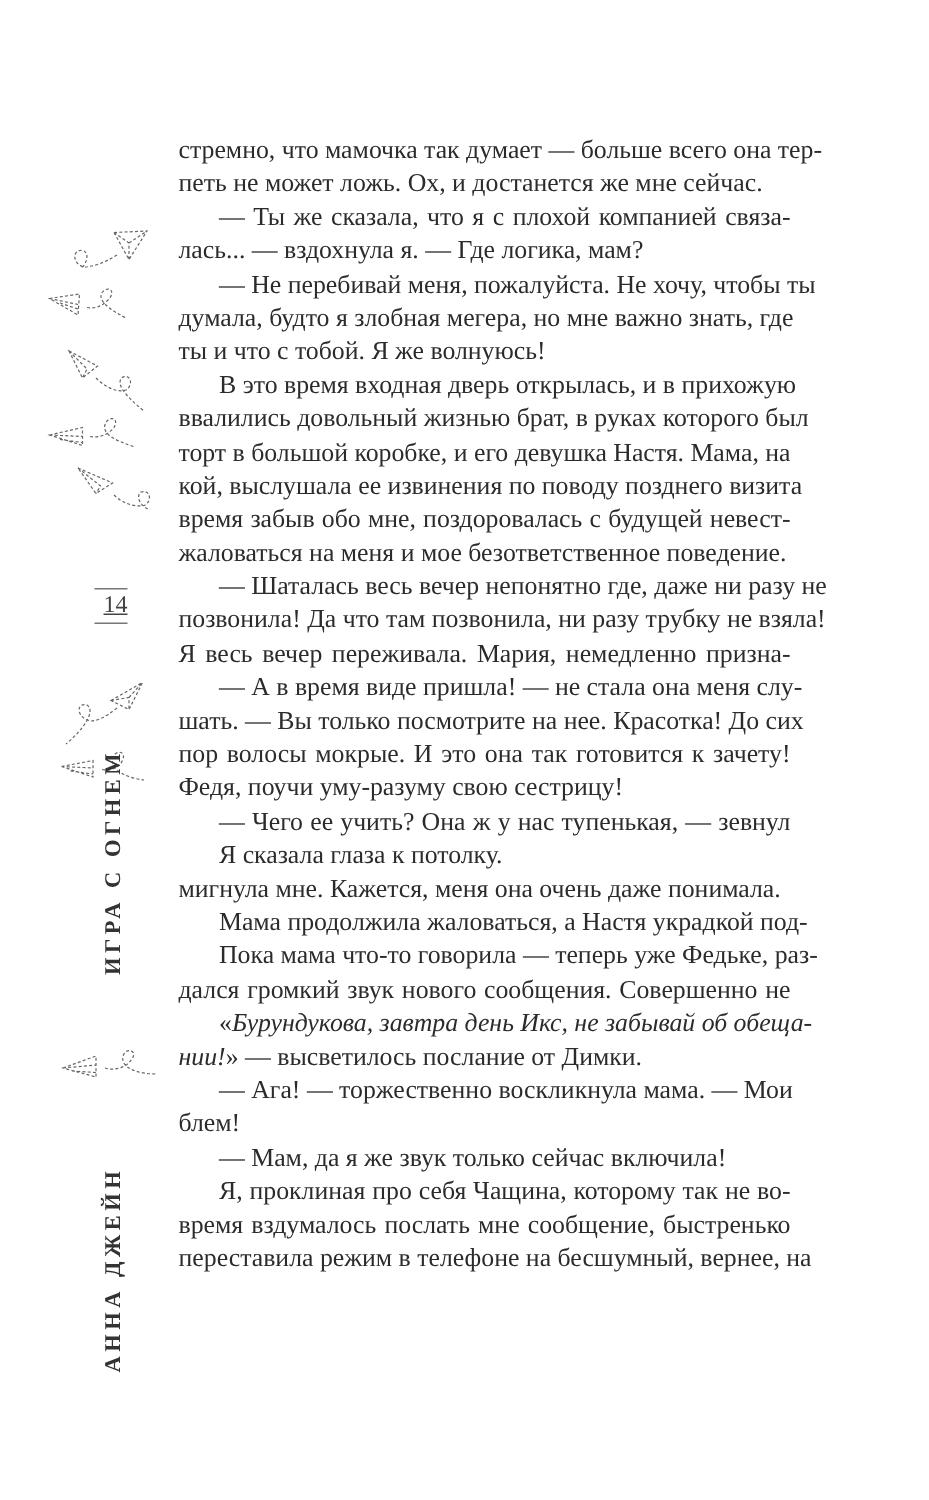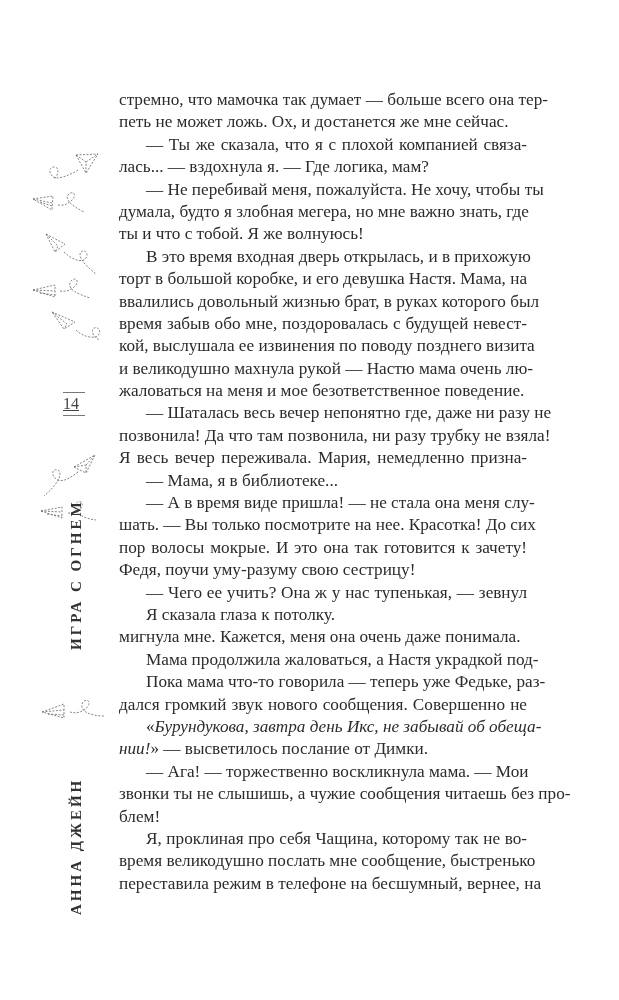--- a/index.html
+++ b/index.html
@@ -3,21 +3,21 @@
 <meta charset="utf-8">
 <style>
   html, body { margin: 0; padding: 0; background: #ffffff; }
   body { width: 619px; height: 1000px; position: relative; overflow: hidden; font-family: "DejaVu Serif", "Liberation Serif", serif; color: #2b2b2b; }
   .text-block { position: absolute; left: 119px; top: 89px; width: 408px; font-family: "Liberation Serif", "DejaVu Serif", serif; font-size: 17.2px; line-height: 22.4px; }
   .line { display: block; white-space: nowrap; text-align: justify; text-align-last: justify; height: 22.4px; }
   .line.last { text-align-last: left; }
   .line.indent { padding-left: 27px; }
   .line i { font-style: italic; }
   .margin { position: absolute; left: 0; top: 0; width: 110px; height: 1000px; }
-  .page-num { position: absolute; left: 63px; top: 392px; width: 22px; text-align: left; font-family: "Liberation Serif", serif; font-size: 16px; color: #444; border-top: 1px solid #777; border-bottom: 1px solid #777; line-height: 20px; padding: 1px 0; text-decoration: underline; }
+  .page-num { position: absolute; left: 63px; top: 392px; width: 22px; text-align: right; font-family: "Liberation Serif", serif; font-size: 16px; color: #444; border-top: 1px solid #777; border-bottom: 1px solid #777; line-height: 20px; padding: 1px 0; text-decoration: underline; }
   .vertical { position: absolute; transform: rotate(-90deg); transform-origin: left top; white-space: nowrap; font-family: "Liberation Serif", "DejaVu Serif", serif; font-weight: bold; font-size: 15px; letter-spacing: 3px; color: #333; }
   .title-v { left: 68px; top: 650px; }
   .author-v { left: 68px; top: 915px; }
 </style>
 </head>
 <body>
 
 <div class="margin">
   <svg width="110" height="1000" style="position:absolute;left:0;top:0">
     <g fill="none" stroke="#666" stroke-width="0.8" stroke-dasharray="2 1.5">
@@ -72,41 +72,39 @@
 
 <div class="text-block" id="text-block">
     <span class="line">стремно, что мамочка так думает — больше всего она тер-</span>
     <span class="line last">петь не может ложь. Ох, и достанется же мне сейчас.</span>
     <span class="line indent">— Ты же сказала, что я с плохой компанией связа-</span>
     <span class="line last">лась... — вздохнула я. — Где логика, мам?</span>
     <span class="line indent">— Не перебивай меня, пожалуйста. Не хочу, чтобы ты</span>
     <span class="line">думала, будто я злобная мегера, но мне важно знать, где</span>
     <span class="line last">ты и что с тобой. Я же волнуюсь!</span>
     <span class="line indent">В это время входная дверь открылась, и в прихожую</span>
+    <span class="line">ввалились довольный жизнью брат, в руках которого был</span>
     <span class="line">торт в большой коробке, и его девушка Настя. Мама, на</span>
-    <span class="line">ввалились довольный жизнью брат, в руках которого был</span>
+    <span class="line">кой, выслушала ее извинения по поводу позднего визита</span>
     <span class="line">время забыв обо мне, поздоровалась с будущей невест-</span>
-    <span class="line">кой, выслушала ее извинения по поводу позднего визита</span>
-    <span class="line">и великодушно махнула рукой — Настю мама очень лю-</span>
     <span class="line last">жаловаться на меня и мое безответственное поведение.</span>
     <span class="line indent">— Шаталась весь вечер непонятно где, даже ни разу не</span>
     <span class="line">позвонила! Да что там позвонила, ни разу трубку не взяла!</span>
     <span class="line">Я весь вечер переживала. Мария, немедленно призна-</span>
-    <span class="line indent last">— Мама, я в библиотеке...</span>
     <span class="line indent">— А в время виде пришла! — не стала она меня слу-</span>
     <span class="line">шать. — Вы только посмотрите на нее. Красотка! До сих</span>
     <span class="line">пор волосы мокрые. И это она так готовится к зачету!</span>
     <span class="line last">Федя, поучи уму-разуму свою сестрицу!</span>
     <span class="line indent">— Чего ее учить? Она ж у нас тупенькая, — зевнул</span>
     <span class="line indent last">Я сказала глаза к потолку.</span>
     <span class="line last">мигнула мне. Кажется, меня она очень даже понимала.</span>
     <span class="line indent">Мама продолжила жаловаться, а Настя украдкой под-</span>
     <span class="line indent">Пока мама что-то говорила — теперь уже Федьке, раз-</span>
     <span class="line">дался громкий звук нового сообщения. Совершенно не</span>
     <span class="line indent">«<i>Бурундукова, завтра день Икс, не забывай об обеща-</i></span>
     <span class="line last"><i>нии!</i>» — высветилось послание от Димки.</span>
     <span class="line indent">— Ага! — торжественно воскликнула мама. — Мои</span>
-    <span class="line">звонки ты не слышишь, а чужие сообщения читаешь без про-</span>
     <span class="line last">блем!</span>
+    <span class="line indent last">— Мам, да я же звук только сейчас включила!</span>
     <span class="line indent">Я, проклиная про себя Чащина, которому так не во-</span>
-    <span class="line">время великодушно послать мне сообщение, быстренько</span>
+    <span class="line">время вздумалось послать мне сообщение, быстренько</span>
     <span class="line">переставила режим в телефоне на бесшумный, вернее, на</span>
   </div>
 
 </body></html>

